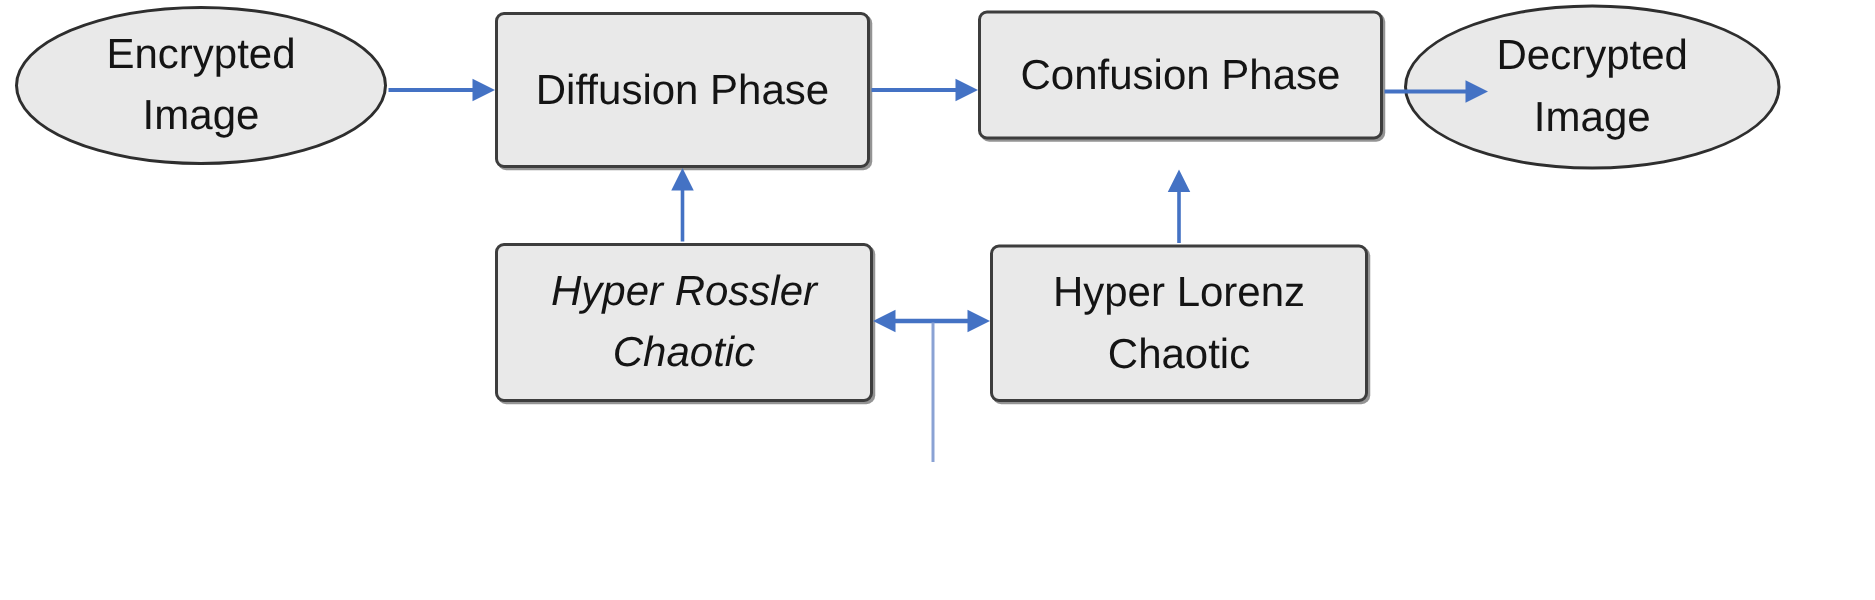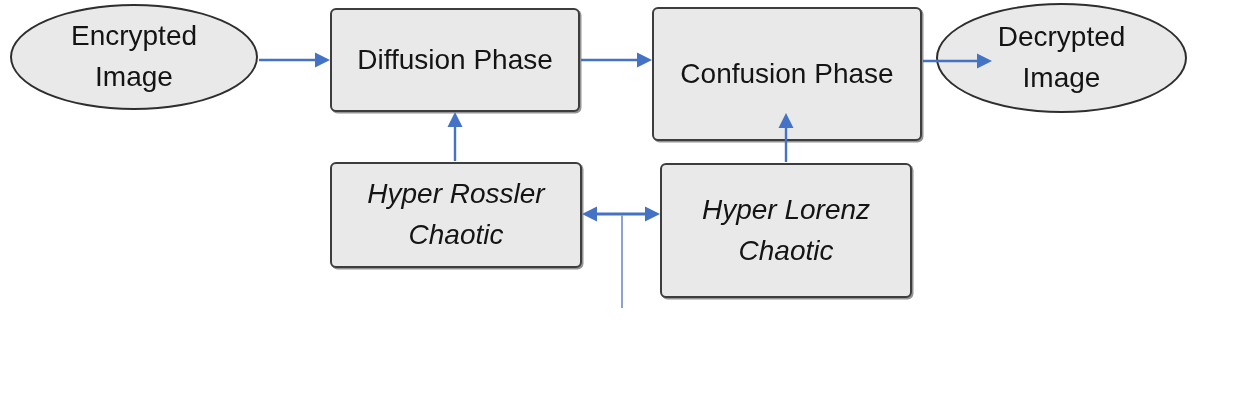--- a/index.html
+++ b/index.html
@@ -47,35 +47,35 @@
 
   <div class="node ellipse" style="left:10px; top:4px; width:248px; height:106px;align-items:center;">
     <span class="lbl">Encrypted
 Image</span>
   </div>
 
   <div class="node rect" style="left:330px; top:8px; width:250px; height:104px;">
     <span class="lbl">Diffusion Phase</span>
   </div>
 
-  <div class="node rect" style="left:652px; top:7px; width:270px; height:134px;">
+  <div class="node rect" style="left:652px; top:7px; width:270px; height:86px;">
     <span class="lbl">Confusion Phase</span>
   </div>
 
   <div class="node ellipse" style="left:936px; top:3px; width:251px; height:110px;">
     <span class="lbl">Decrypted
 Image</span>
   </div>
 
   <div class="node rect" style="left:330px; top:162px; width:252px; height:106px;font-style:italic;">
     <span class="lbl">Hyper Rossler
 Chaotic</span>
   </div>
 
-  <div class="node rect" style="left:660px; top:163px; width:252px; height:135px;font-style:italic;">
+  <div class="node rect" style="left:660px; top:163px; width:252px; height:105px;">
     <span class="lbl">Hyper Lorenz
 Chaotic</span>
   </div>
 
 
   <svg id="edges" viewBox="0 0 1250 400">
 
     <g>
       <line x1="259" y1="60" x2="318" y2="60" stroke="#4472c4" stroke-width="2.6"></line>
       <polygon points="330,60 315,52.5 315,67.5" fill="#4472c4"></polygon>

